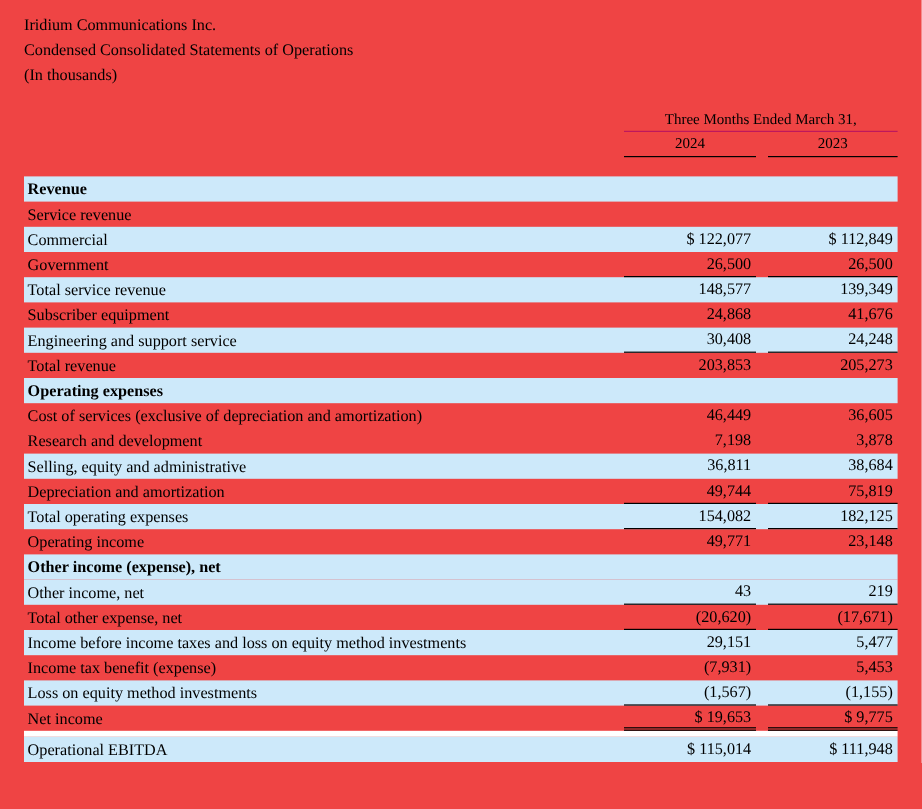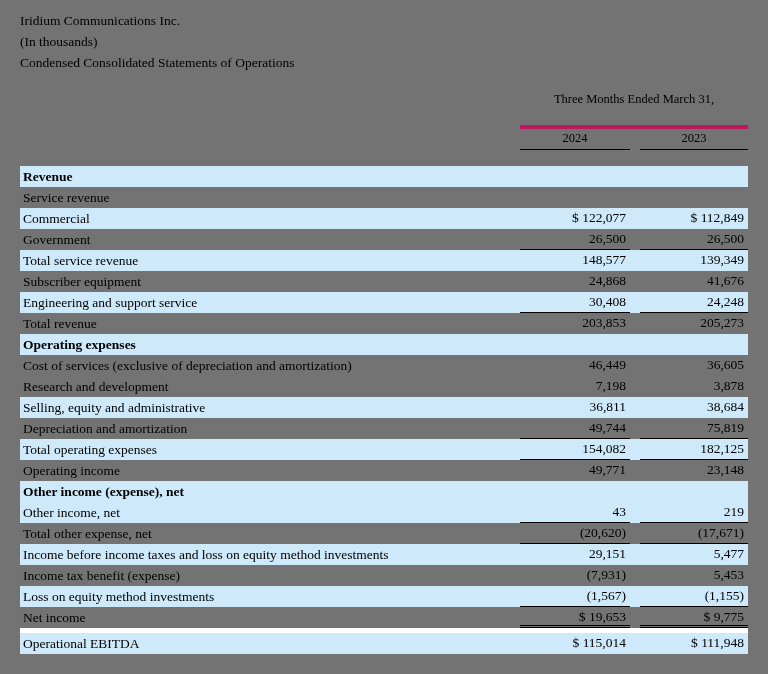--- a/index.html
+++ b/index.html
@@ -3,30 +3,30 @@
 <meta charset="utf-8">
 <style>
   * { margin:0; padding:0; box-sizing:border-box; }
   html,body { background:#ffffff; }
   body {
     width:768px; height:674px;
     font-family:"Liberation Serif", serif;
     color:#000;
     overflow:hidden;
   }
-  .page { width:768px; height:674px; padding:10px 20px 0 20px; background:#737373; }
+  .page { width:768px; height:674px; padding:10px 20px 0 20px; background:#ef4444; }
 
   
   .doc-header div { font-size:13.5px; line-height:21px; white-space:nowrap; }
 
   
   .col-headers { margin-left:500px; width:228px; margin-top:19px; }
   .period-header {
     text-align:center; font-size:12.5px; line-height:14px;
-    padding-bottom:19px; border-bottom:4px solid #be185d; white-space:nowrap;
+    padding-bottom:3px; border-bottom:1px solid #be185d; white-space:nowrap;
   }
   .year-row { display:flex; gap:10px; }
   .year {
     text-align:center; font-size:12.5px; line-height:15px;
     padding:2px 0 3px 0; border-bottom:1px solid #000;
   }
   .year.y1 { width:110px; }
   .year.y2 { width:108px; }
 
   
@@ -47,22 +47,22 @@
   .u-double { border-bottom:3px double #000; }
   .spacer { height:5px; background:#fff; }
 </style>
 </head>
 <body>
 
 <div class="page">
 
   <div class="doc-header">
     <div>Iridium Communications Inc.</div>
+    <div>Condensed Consolidated Statements of Operations</div>
     <div>(In thousands)</div>
-    <div>Condensed Consolidated Statements of Operations</div>
   </div>
 
   <div class="col-headers">
     <div class="period-header">Three Months Ended March 31,</div>
     <div class="year-row">
       <div class="year y1">2024</div>
       <div class="year y2">2023</div>
     </div>
   </div>
 

